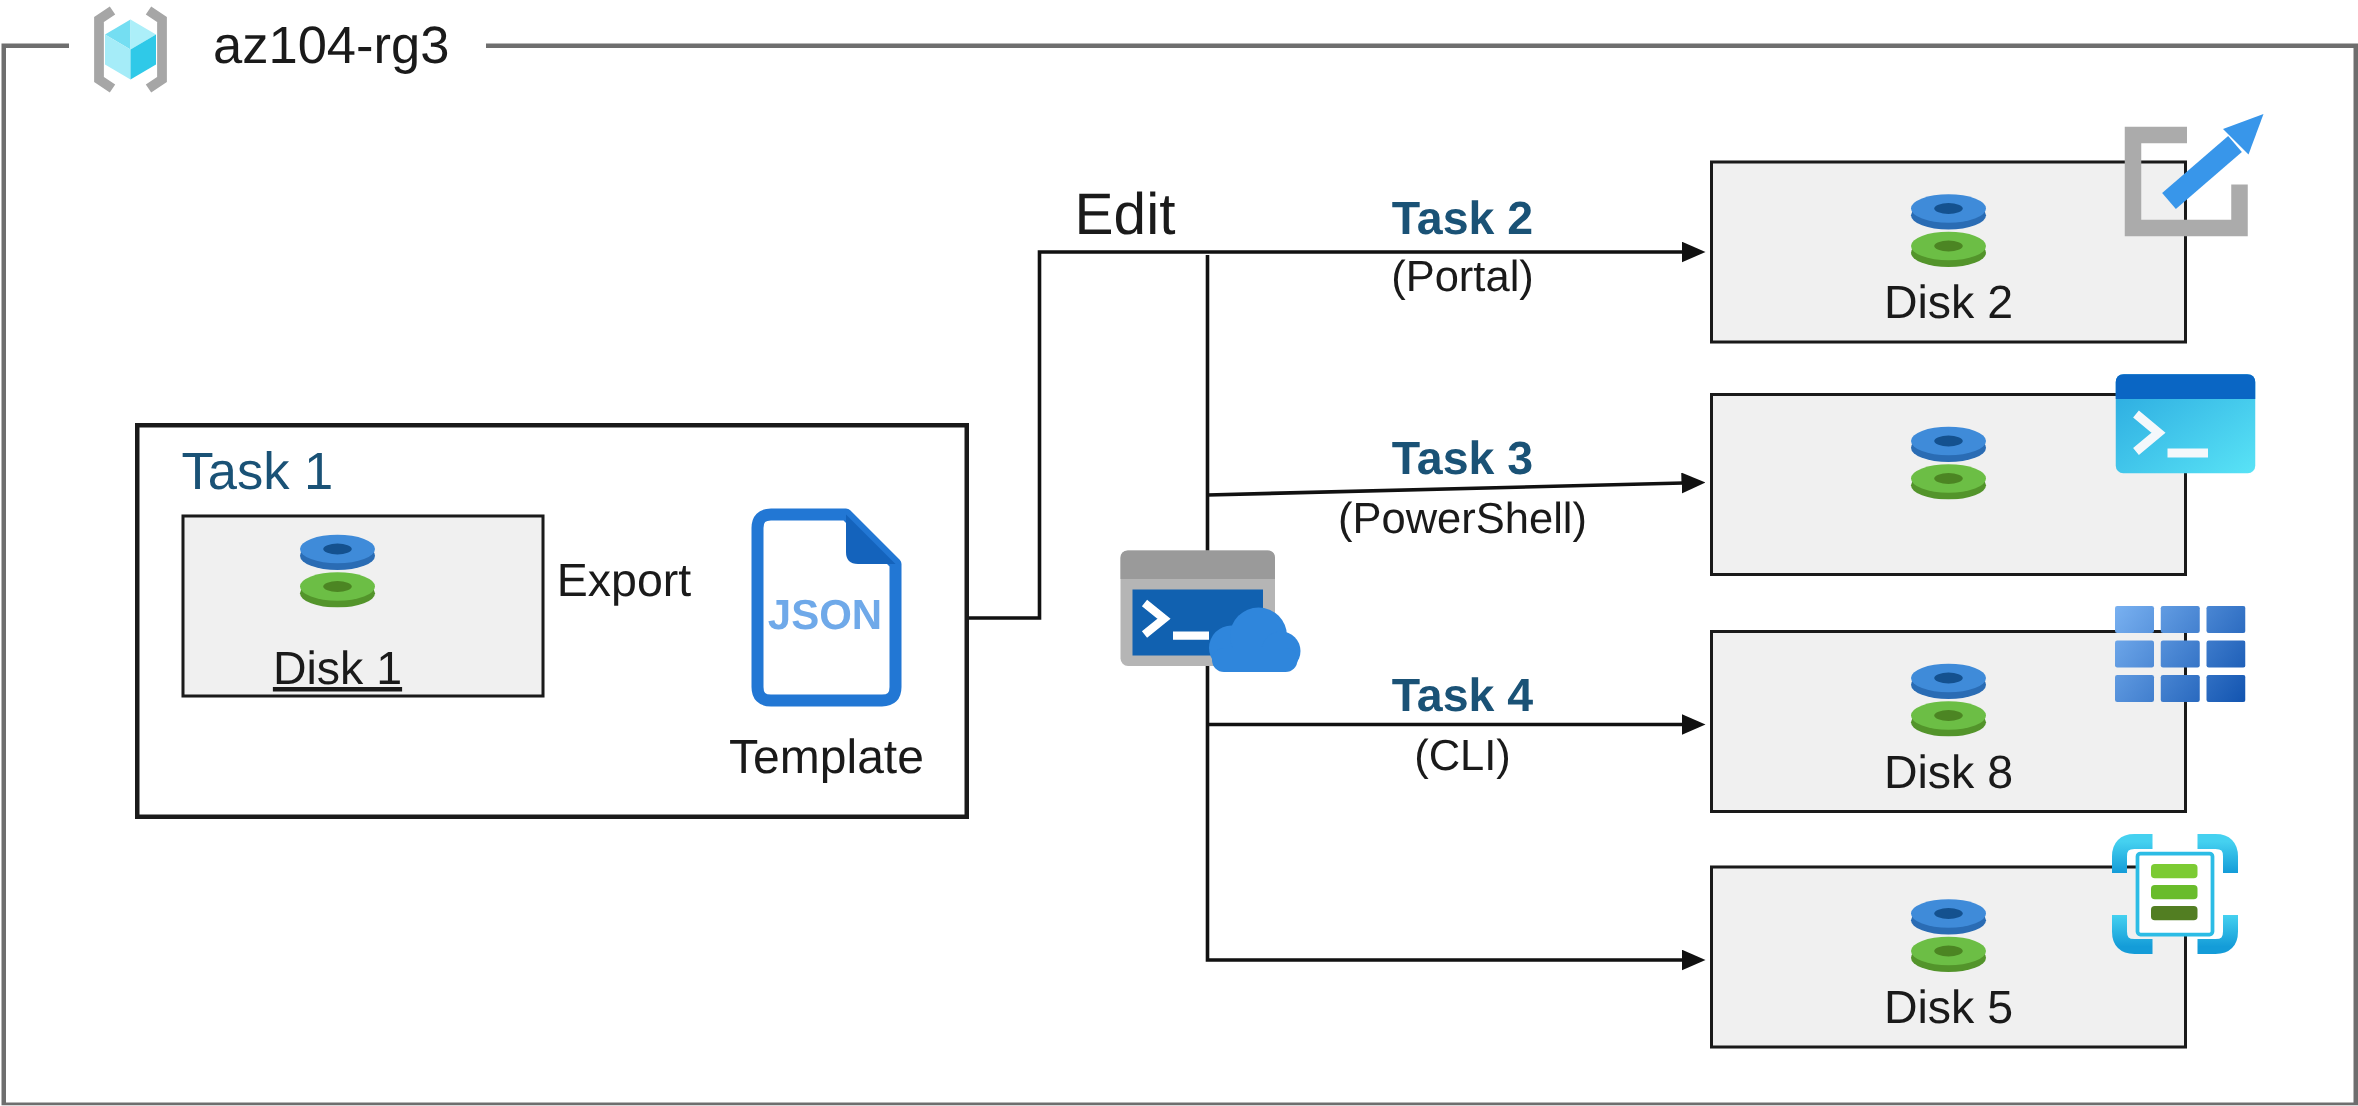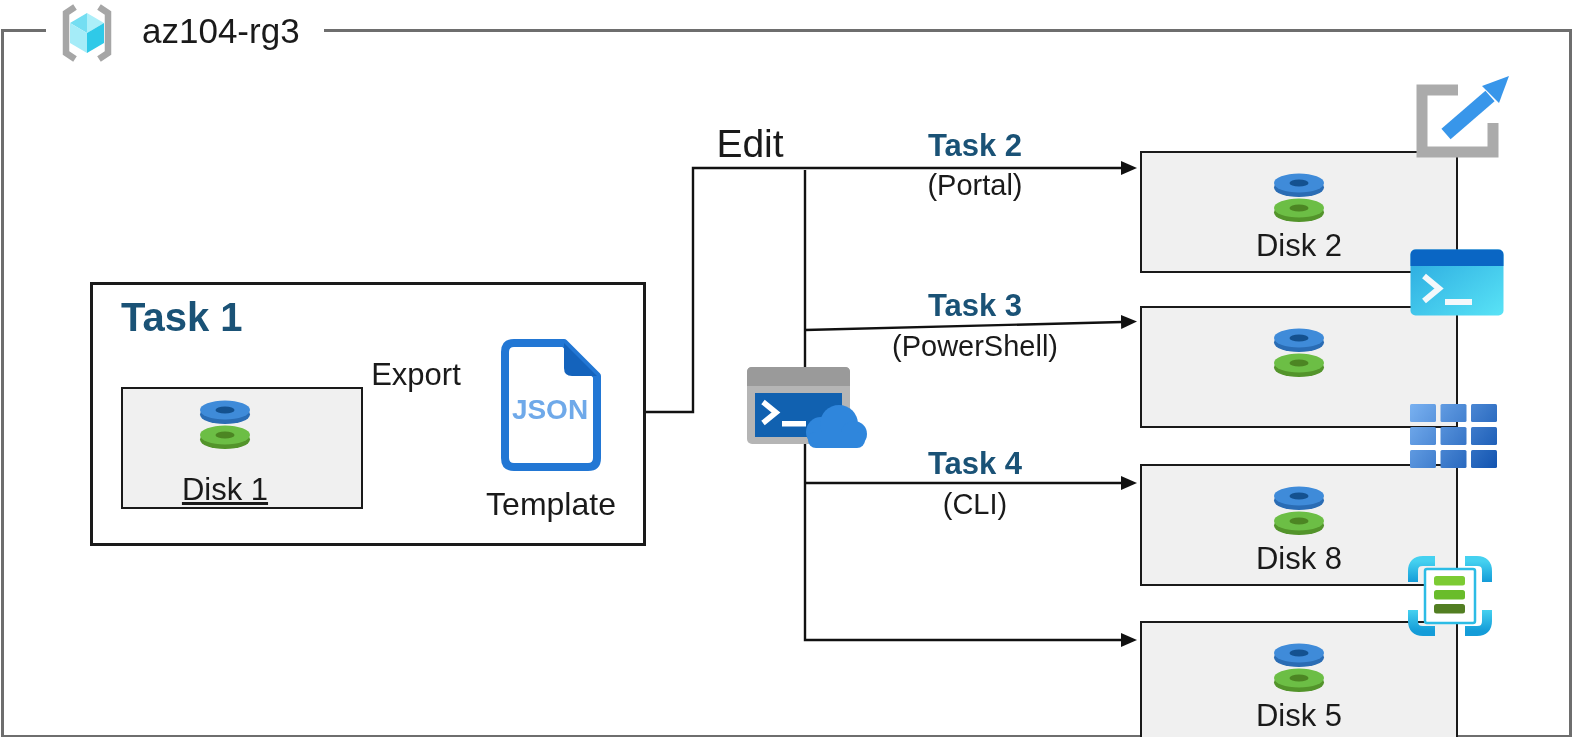--- a/index.html
+++ b/index.html
@@ -10,32 +10,32 @@
   .abs{position:absolute;}
   
   .rg-frame{left:1px;top:29px;width:1565px;height:703px;border:3px solid var(--outer-border,#6E6E6E);z-index:0;}
   .rg-title-mask{left:46px;top:26px;width:278px;height:10px;background:#fff;z-index:1;}
   .rg-icon{left:52px;top:2px;z-index:2;}
   .rg-title{left:142px;top:11px;font-size:35px;z-index:2;white-space:nowrap;}
   
   #connectors{left:0;top:0;z-index:1;}
   
   .task1-box{left:90px;top:282px;width:550px;height:258px;background:#fff;border:3px solid #1a1a1a;z-index:2;}
-  .task1-title{left:28px;top:10px;font-size:40px;font-weight:bold;color:var(--task-label,#1A5276);}
-  .disk-box{position:absolute;background:var(--box-fill,#F0F0F0);border:2.5px solid #1a1a1a;z-index:2;margin-top:44px;}
+  .task1-title{left:28px;top:10px;font-size:35px;font-weight:normal;color:var(--task-label,#1A5276);}
+  .disk-box{position:absolute;background:var(--box-fill,#F0F0F0);border:2.5px solid #1a1a1a;z-index:2;}
   .disk1{left:28px;top:58px;width:238px;height:118px;}
   .dbox{left:1140px;width:314px;height:118px;}
   .d2{top:107px;} .d3{top:262px;} .d4{top:420px;} .d5{top:577px;}
   .dicon{position:absolute;left:calc(50% - 28px);top:17px;}
   .dlabel{position:absolute;left:0;top:75px;width:100%;text-align:center;font-size:31px;}
   .disk1 .dicon{left:calc(50% - 45px);top:8px;}
   .disk1 .dlabel{top:83px;transform:translateX(-17px);text-decoration:underline;}
   
   .lbl{text-align:center;white-space:nowrap;z-index:3;}
-  .export-lbl{left:356px;top:357px;width:120px;font-size:31px;}
+  .export-lbl{left:356px;top:369px;width:120px;font-size:31px;}
   .edit-lbl{left:700px;top:122px;width:100px;font-size:39px;}
   .template-lbl{left:461px;top:486px;width:180px;font-size:32px;}
   .tlabel{left:825px;width:300px;font-size:31px;font-weight:bold;color:var(--task-label,#1A5276);}
   .tmethod{left:825px;width:300px;font-size:29px;}
   .t2a{top:128px;} .t2b{top:169px;text-align:center;}
   .t3a{top:288px;} .t3b{top:330px;}
   .t4a{top:446px;} .t4b{top:488px;}
   .t5a{top:603px;} .t5b{top:645px;}
   
   .json-icon{left:494px;top:336px;z-index:2;}

